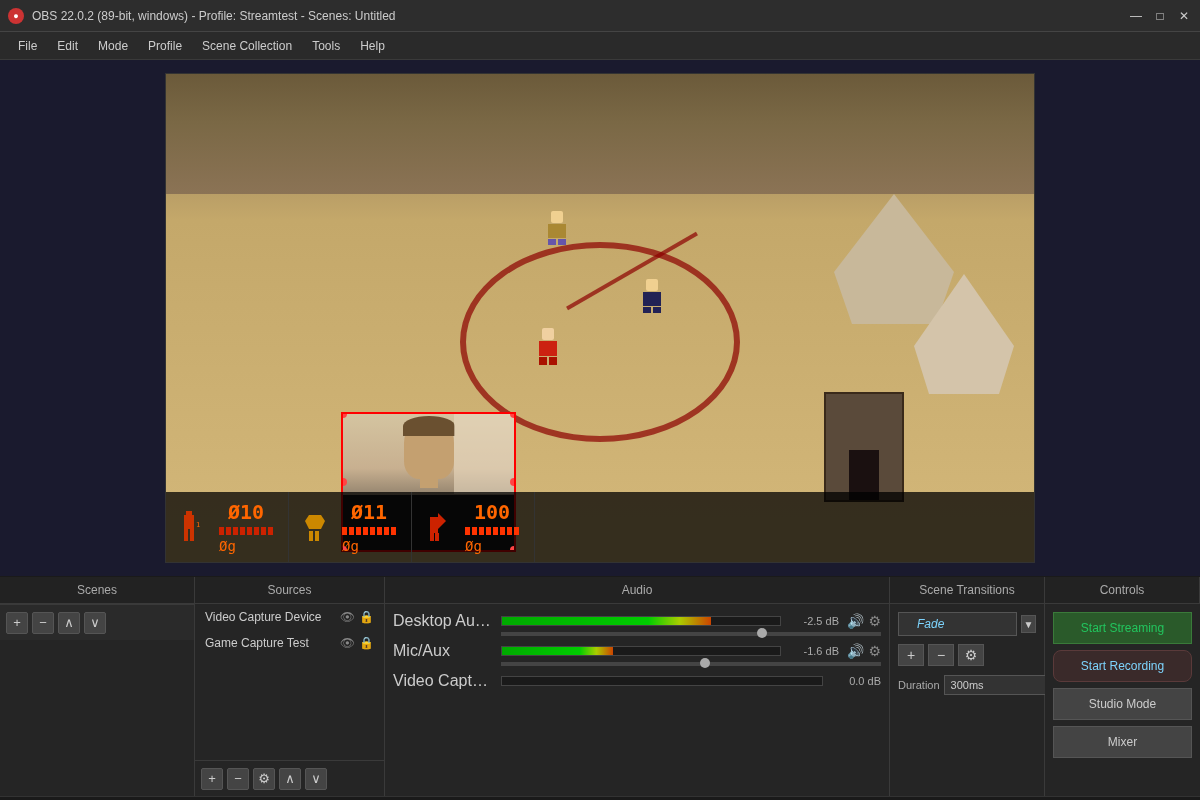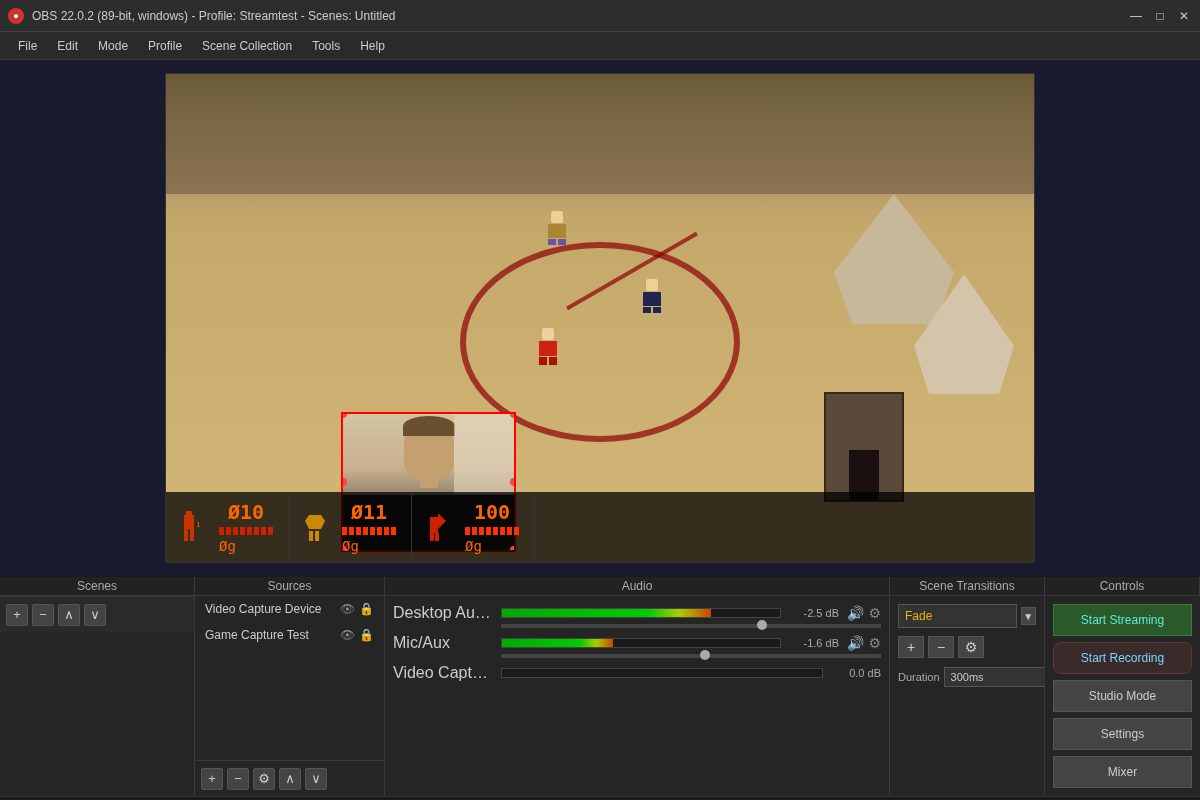--- a/index.html
+++ b/index.html
@@ -403,26 +403,27 @@
       background: #252525;
       border-right: 1px solid #3a3a3a;
       display: flex;
       flex-direction: column;
       padding: 8px;
       gap: 8px;
     }
     .transition-select {
       background: #333;
       border: 1px solid #555;
-      color: #eab308;
-      padding: 4px 6px;
+      color: #7dd3fc;
+      padding: 4px 18px;
       font-size: 12px;
       width: 100%;
       appearance: none;
       cursor: pointer;
+      font-style: italic;
     }
     .trans-btn-row {
       display: flex;
       gap: 4px;
       align-items: center;
     }
     .trans-btn {
       width: 26px; height: 22px;
       background: #444;
       border: 1px solid #555;
@@ -473,21 +474,21 @@
     .ctrl-btn {
       width: 100%;
       padding: 8px 4px;
       background: #444;
       border: 1px solid #555;
       color: #ccc;
       cursor: pointer;
       font-size: 12px;
       text-align: center;
     }
-    .ctrl-btn.stream { background: #2a5a2a; border-color: #3a7a3a; color: #5eead4; }
+    .ctrl-btn.stream { background: #2a5a2a; border-color: #3a7a3a; color: #22c55e; }
     .ctrl-btn.record { background: #3a2a2a; border-color: #5a3a3a; color: #7dd3fc; border-radius: 8px; }
 
     
     .tb-btn {
       width: 22px; height: 22px;
       background: #444;
       border: 1px solid #555;
       color: #ccc;
       cursor: pointer;
       font-size: 13px;
@@ -813,21 +814,20 @@
           <span>▲</span>
           <span>▼</span>
         </div>
       </div>
     </div>
 
     <div id="controls-panel">
       <button class="ctrl-btn stream">Start Streaming</button>
       <button class="ctrl-btn record">Start Recording</button>
       <button class="ctrl-btn">Studio Mode</button>
-      <button class="ctrl-btn">Settings</button>
       <button class="ctrl-btn">Mixer</button>
     </div>
 
   </div>
 </div>
 
 <div id="statusbar">
   
   
   

